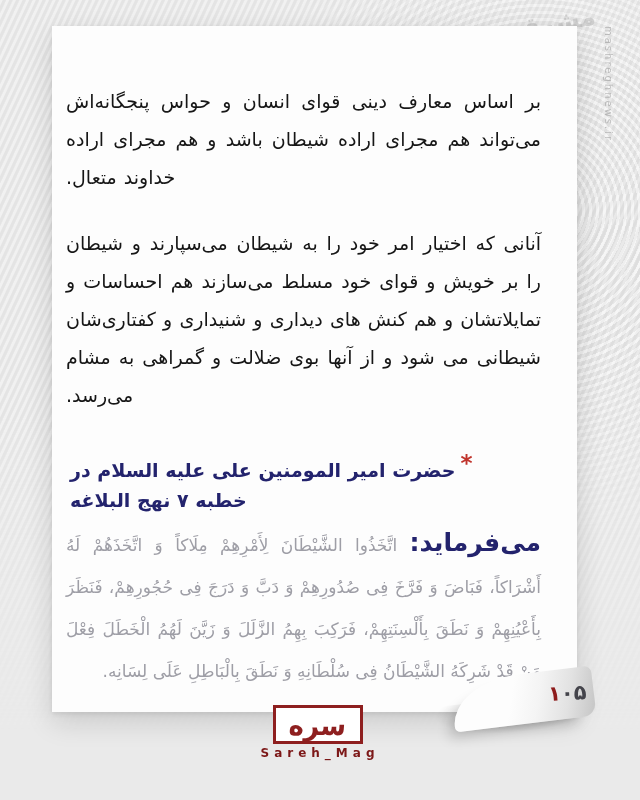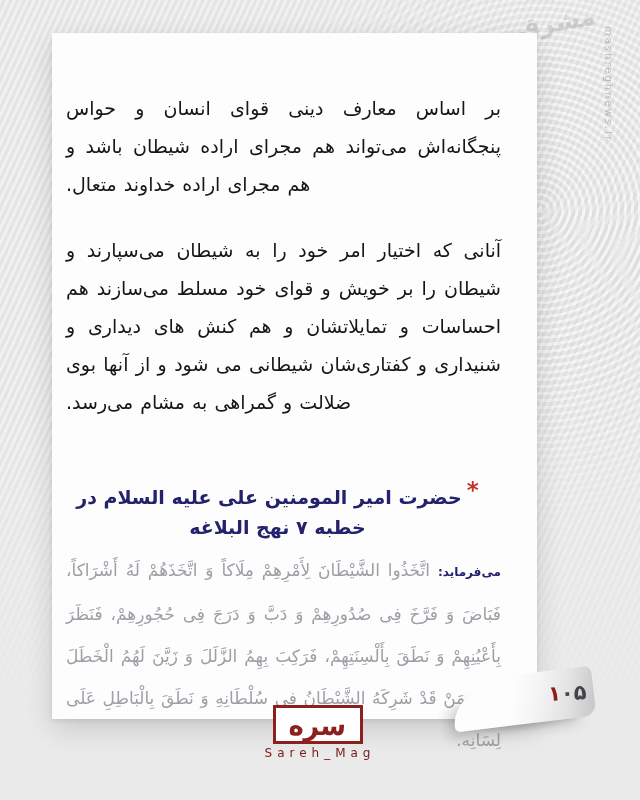--- a/index.html
+++ b/index.html
@@ -40,52 +40,52 @@
   }
   .wm-vertical{
     position:absolute; top:26px; right:26px;
     writing-mode:vertical-rl;
     font-size:10px; letter-spacing:2px;
     color:rgba(140,140,140,.5);
   }
 
   
   .paper{
-    position:absolute; left:52px; top:33px; width:485px; height:686px;
+    position:absolute; left:52px; top:26px; width:525px; height:686px;
     background:#fdfdfd;
     box-shadow:0 10px 26px rgba(0,0,0,.14), 0 2px 5px rgba(0,0,0,.08);
     z-index:1;
   }
   .paper-content{
     direction:rtl;
     padding:56px 36px 0 14px;
     color:#161616;
   }
   .para{
     font-size:19px; line-height:38px;
     text-align:justify; text-align-last:left;
     word-spacing:1px;
   }
   .para + .para{ margin-top:28px; }
 
   .quote-header{
-    margin-top:54px; padding-left:4px; padding-right:16px;
-    text-align:center;
+    margin-top:34px; padding-left:4px; padding-right:16px;
+    text-align:left;
     color:#23236d; font-weight:bold; font-size:19px; line-height:30px;
   }
   .quote-header .star{
     color:#c0342c; font-size:23px; vertical-align:6px; padding-left:5px; font-weight:bold;
   }
   .quote{
     margin-top:7px;
     font-size:17px; line-height:42px;
     text-align:justify; text-align-last:right;
     color:#9e9ea6;
   }
-  .quote .lead{ color:#23236d; font-weight:bold; font-size:12px; }
+  .quote .lead{ color:#23236d; font-weight:bold; font-size:25px; }
 
   
   .curl-shadow{
     position:absolute; left:428px; top:699px; width:168px; height:36px;
     background:radial-gradient(ellipse at 55% 30%, rgba(0,0,0,.30) 0%, rgba(0,0,0,0) 65%);
     transform:rotate(-6deg); z-index:2;
   }
   .curl-flap{
     position:absolute; left:452px; top:674px; width:142px; height:50px;
     background:linear-gradient(105deg,#fdfdfd 42%,#f4f4f4 60%,#e2e2e2 80%,#c9c9c9 97%);
@@ -108,21 +108,21 @@
     position:absolute; left:273px; top:705px; width:90px; height:39px; z-index:5;
     background:#fff; border:3px solid #8e1f1f;
     display:flex; align-items:center; justify-content:center;
   }
   .logo-word{
     color:#8e1f1f; font-weight:bold; font-size:26px; line-height:1;
     transform:scaleY(1.08) skewX(-4deg);
   }
   .logo-handle{
     position:absolute; left:240px; top:746px; width:160px; z-index:5;
-    text-align:center; color:#7c1818; font-weight:normal; font-size:12px;
+    text-align:center; color:#7c1818; font-weight:bold; font-size:12px;
     letter-spacing:5px;
   }
 </style>
 </head>
 <body>
 
 <div class="canvas">
 
   <div class="desk-texture"></div>
   <div class="desk-waves"></div>

